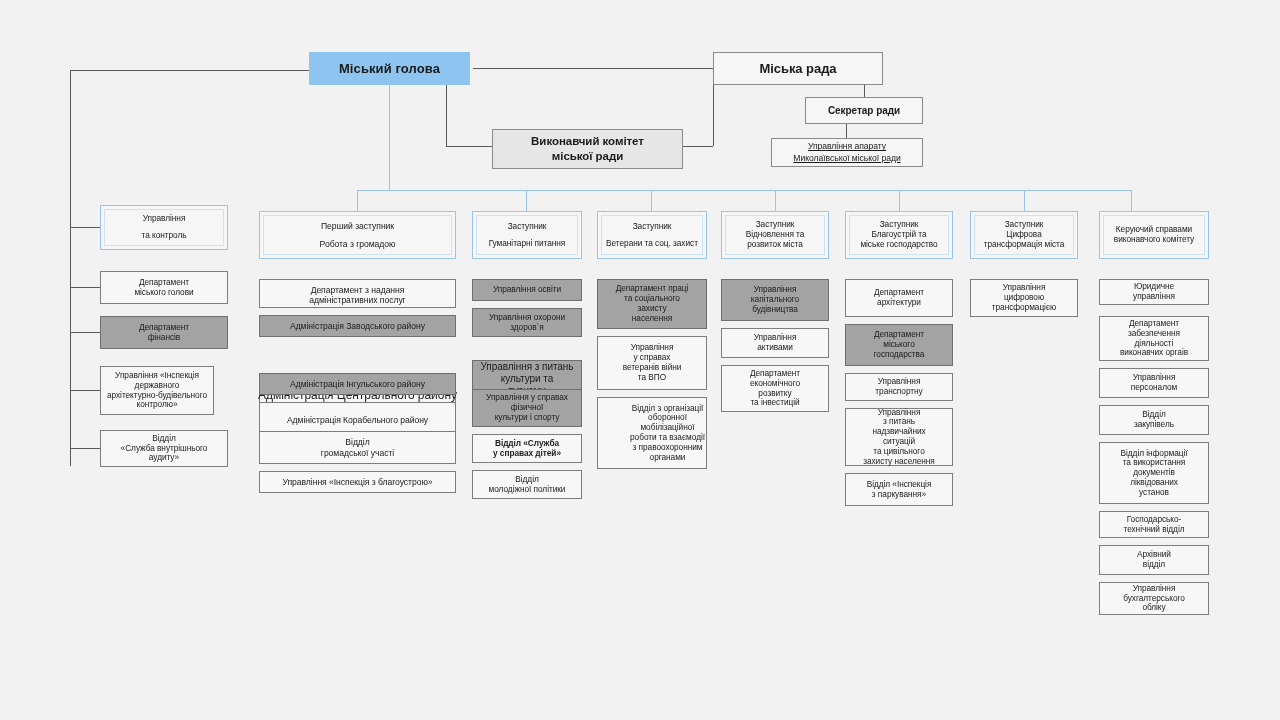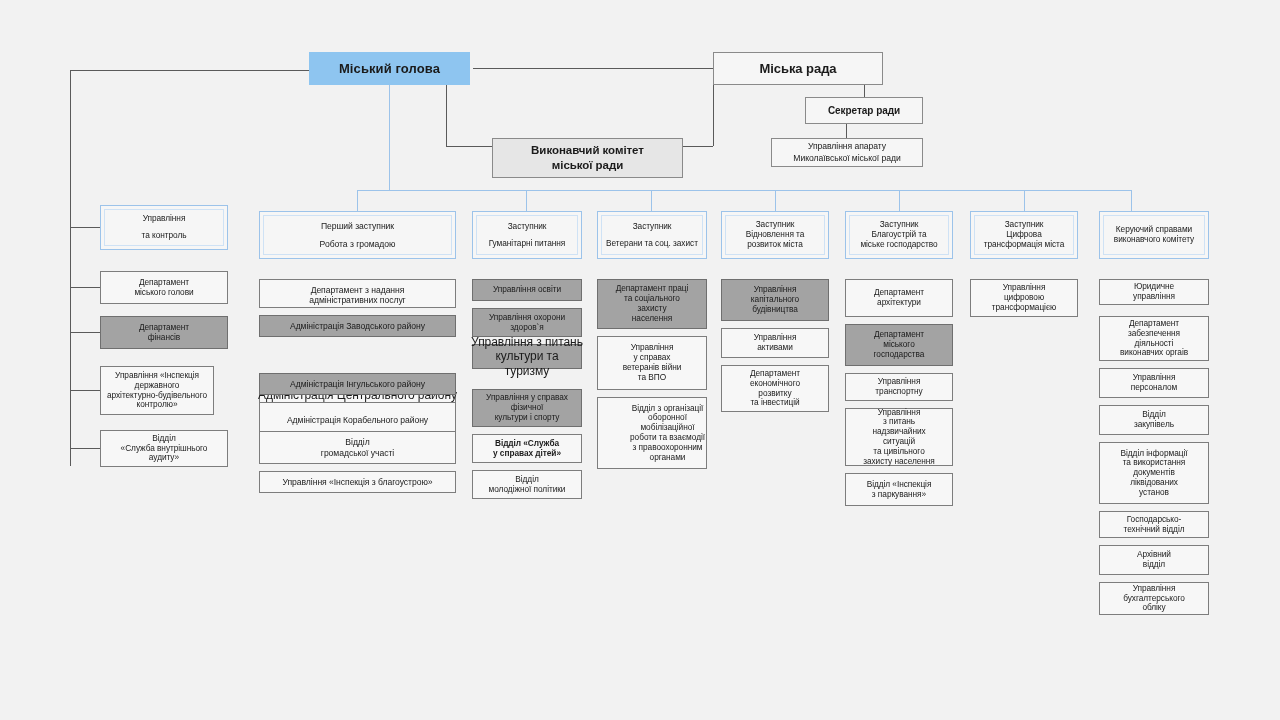--- a/index.html
+++ b/index.html
@@ -144,30 +144,30 @@
   <div class="ln-v blue" style="left:1131px; top:190px; height:21px;"></div>
 
   <div class="node mayor" style="left:309px; top:52px; width:161px; height:33px;">
     <span class="ln">Міський голова</span>
   </div>
 
   <div class="node council" style="left:713px; top:52px; width:170px; height:33px;">
     <span class="ln">Міська рада</span>
   </div>
 
-  <div class="node exec" style="left:492px; top:138px; width:191px; height:40px;">
+  <div class="node exec" style="left:492px; top:129px; width:191px; height:40px;">
     <span class="ln">Виконавчий комітет</span>
     <span class="ln">міської ради</span>
   </div>
 
   <div class="node secretary" style="left:805px; top:97px; width:118px; height:27px;">
     <span class="ln">Секретар ради</span>
   </div>
 
-  <div class="node apparatus" style="left:771px; top:138px; width:152px; height:29px;">
+  <div class="node apparatus" style="left:771px; top:138px; width:152px; height:29px;text-decoration:underline;">
     <span class="ln">Управління апарату</span>
     <span class="ln">Миколаївської міської ради</span>
   </div>
 
   <div id="generated">
       <div class="node deputy" style="left: 100px; top: 205px; width: 128px; height: 45px;">
         <div class="inner">
           <span class="ln">Управління</span>
           <span class="ln">та контроль</span>
         </div>
@@ -226,21 +226,21 @@
           <span class="ln">Гуманітарні питання</span>
         </div>
       </div>
       <div class="node fill" style="left: 472px; top: 279px; width: 110px; height: 22px; font-size: 8.3px;">
         <span class="ln">Управління освіти</span>
       </div>
       <div class="node fill" style="left: 472px; top: 308px; width: 110px; height: 29px; font-size: 8.3px;">
         <span class="ln">Управління охорони</span>
         <span class="ln">здоров`я</span>
       </div>
-      <div class="node fill" style="left: 472px; top: 344px; width: 110px; height: 25px; font-size: 12px;">
+      <div class="node fill" style="left: 472px; top: 360px; width: 110px; height: 38px; font-size: 10px;">
         <span class="ln">Управління з питань</span>
         <span class="ln">культури та</span>
         <span class="ln">туризму</span>
       </div>
       <div class="node fill" style="left: 472px; top: 389px; width: 110px; height: 38px; font-size: 8.3px;">
         <span class="ln">Управління у справах</span>
         <span class="ln">фізичної</span>
         <span class="ln">культури і спорту</span>
       </div>
       <div class="node plain" style="left: 472px; top: 434px; width: 110px; height: 29px; font-size: 8.3px; font-weight: bold;">

